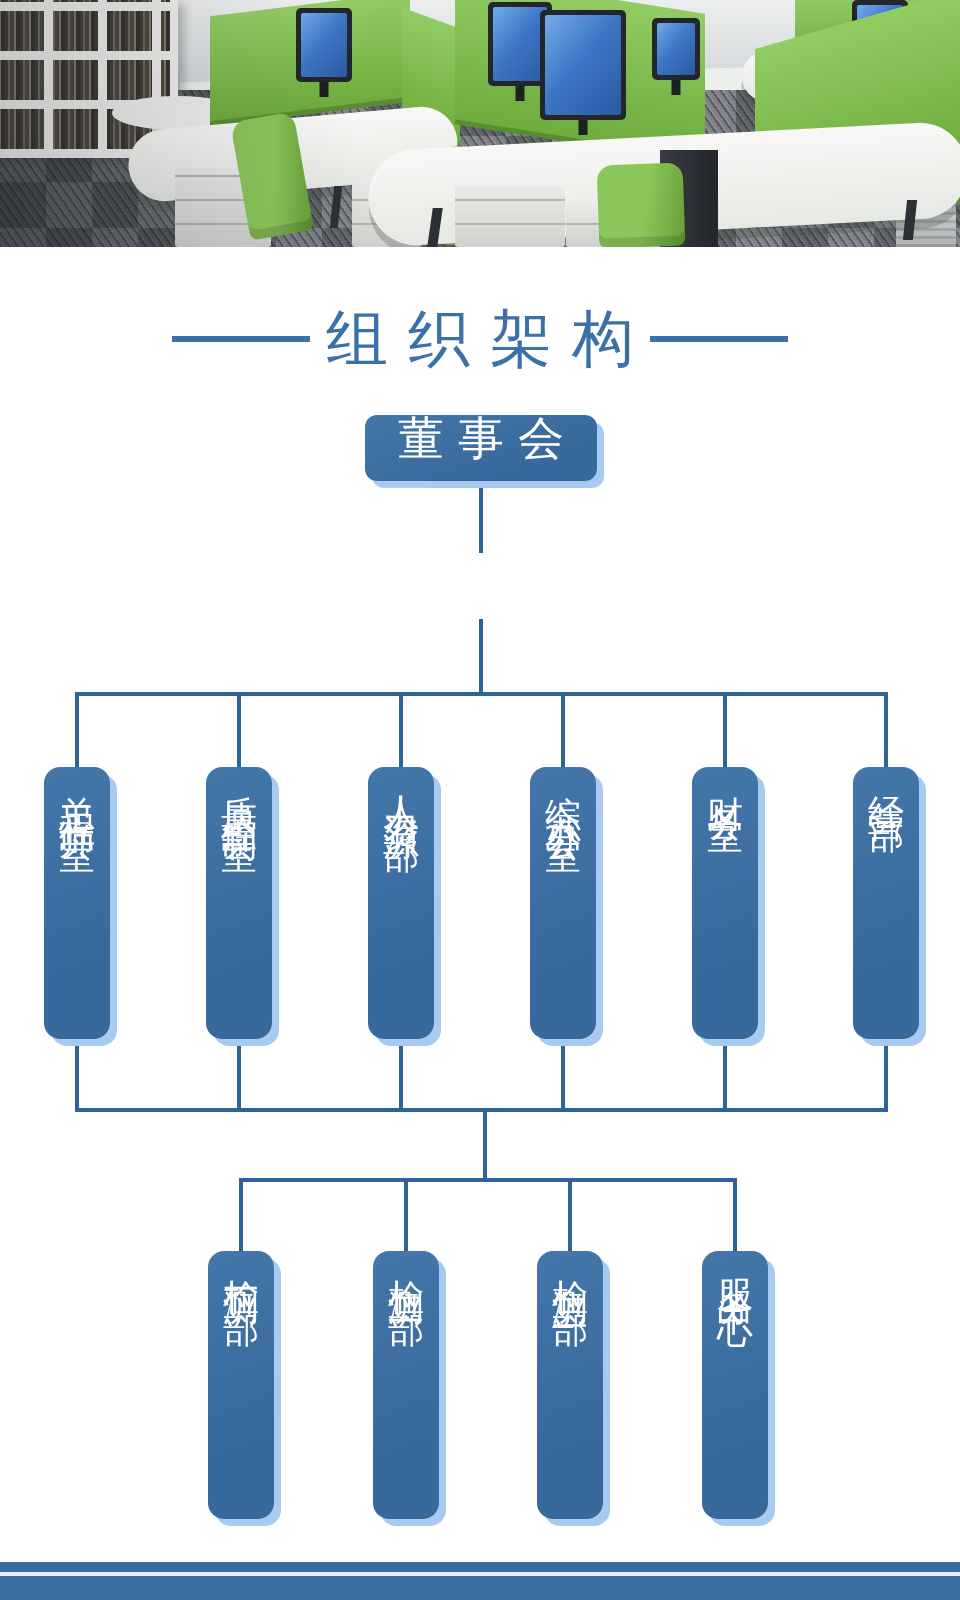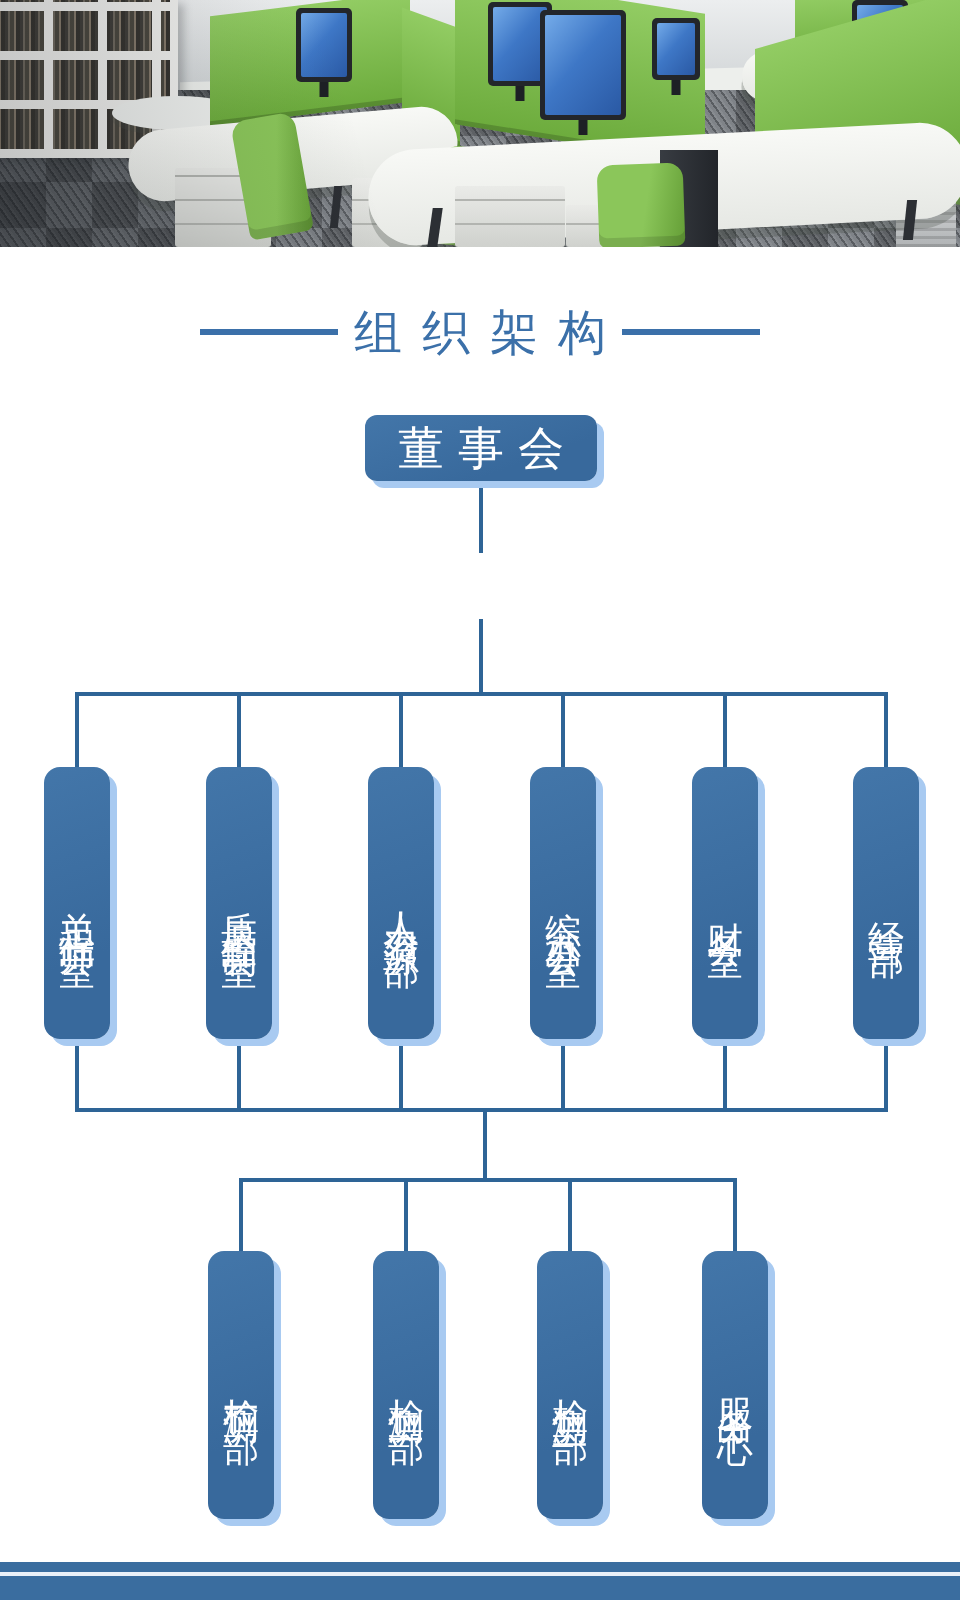--- a/index.html
+++ b/index.html
@@ -48,25 +48,25 @@
                      linear-gradient(#eaebe8,#cfd1cd);}
   .ph-leg{background:#2c2f34;}
   .ph-tower-dark{background:linear-gradient(90deg,#383c42,#22252a);}
   .ph-tower-silver{background-image:repeating-linear-gradient(0deg,rgba(0,0,0,.14) 0 3px,rgba(0,0,0,0) 3px 8px),
                    linear-gradient(#dadcdd,#b0b3b5);}
   .ph-shade{left:0;top:0;width:960px;height:247px;
     background:linear-gradient(75deg,rgba(18,22,26,.20),rgba(18,22,26,0) 38%);}
   
   .title-row{position:absolute;left:0;top:308px;width:960px;display:flex;align-items:center;justify-content:center;gap:16px;}
   .dash{width:138px;height:6px;background:var(--title);}
-  .title-text{margin:0 -20px 0 0;font-size:48px;font-weight:500;color:var(--title);
+  .title-text{margin:0 -20px 0 0;font-size:62px;font-weight:500;color:var(--title);
     letter-spacing:20px;line-height:1;white-space:nowrap;}
   
   .ln{position:absolute;background:var(--connector);}
-  .node{position:absolute;color:#fff;display:flex;align-items:center;justify-content:center;
+  .node{position:absolute;color:#fff;display:flex;justify-content:center;
     background:linear-gradient(160deg,var(--node-fill-light),var(--node-fill) 70%);
     box-shadow:7px 7px 0 var(--node-shadow);}
   .node-h{width:232px;height:66px;border-radius:12px;}
   .node-h span{font-size:46px;letter-spacing:14px;margin-right:-14px;line-height:1;white-space:nowrap;}
   .node-v{width:66px;height:272px;border-radius:16px;}
   .node-v.sub{height:268px;}
   .node-v span{writing-mode:vertical-rl;text-orientation:upright;font-size:36px;
     letter-spacing:10px;margin-bottom:-10px;line-height:1;}
   
   .stripe{position:absolute;left:0;width:960px;background:var(--stripe);}

